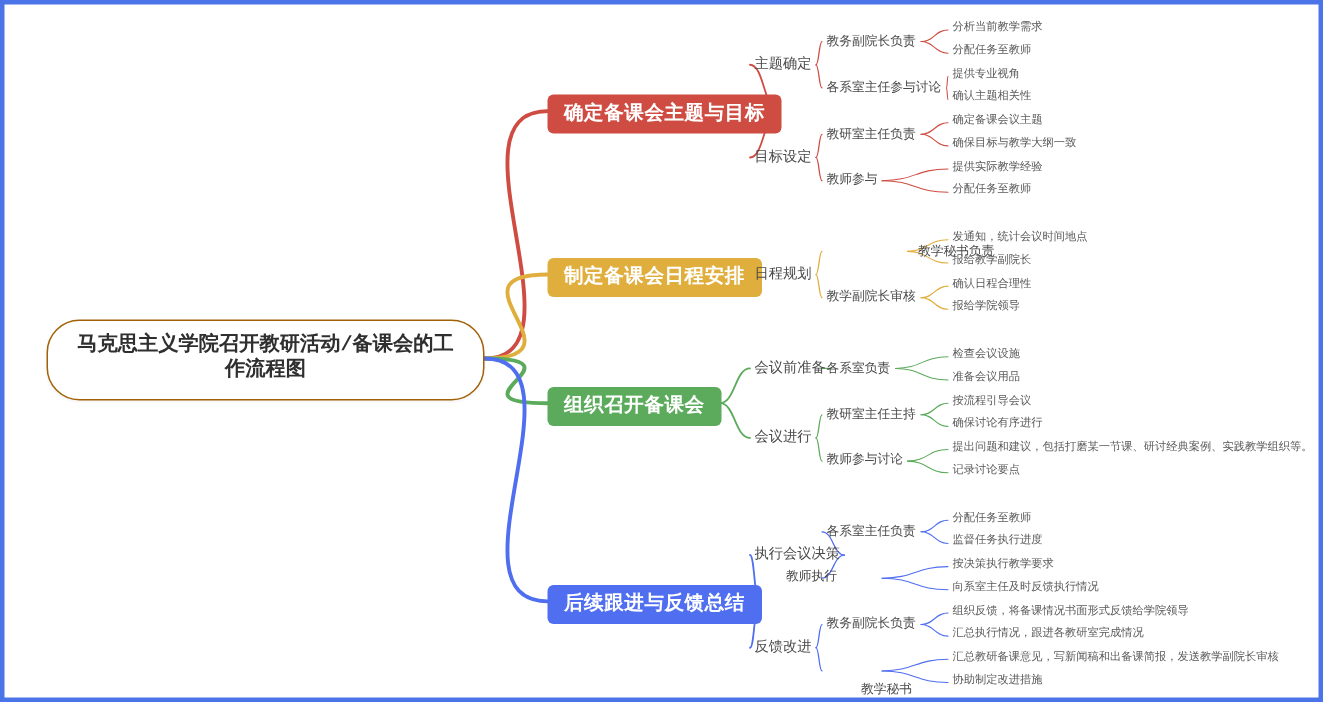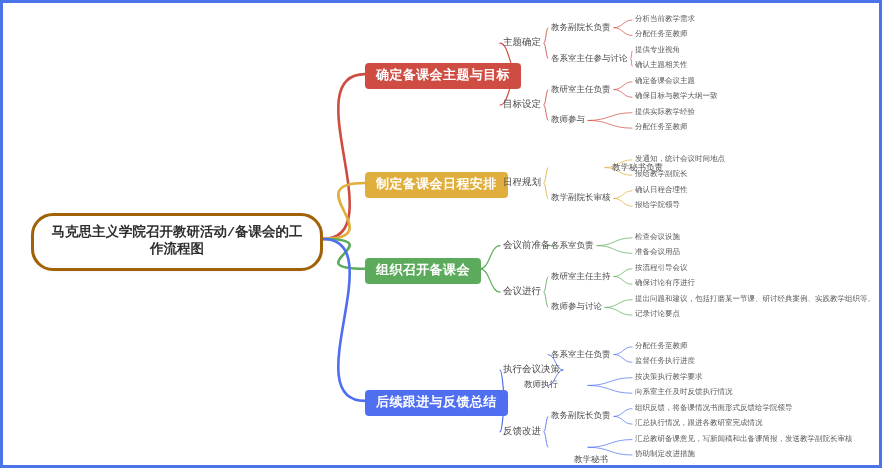--- a/index.html
+++ b/index.html
@@ -26,21 +26,21 @@
     box-sizing:border-box;
     white-space:nowrap;
     line-height:1.25;
     font-family:Liberation Mono, monospace;
   }
   
   .root{
     left:28px;top:210px;
     width:292px;
     padding:9px 14px;
-    border:3px solid #a16207;
+    border:1px solid #a16207;
     border-radius:22px;
     background:#fff;
     color:#2f2f2f;
     font-size:13.5px;
     font-weight:bold;
     text-align:center;
     white-space:normal;
     box-shadow:0 1px 2px rgba(0,0,0,.05);
   }
   

